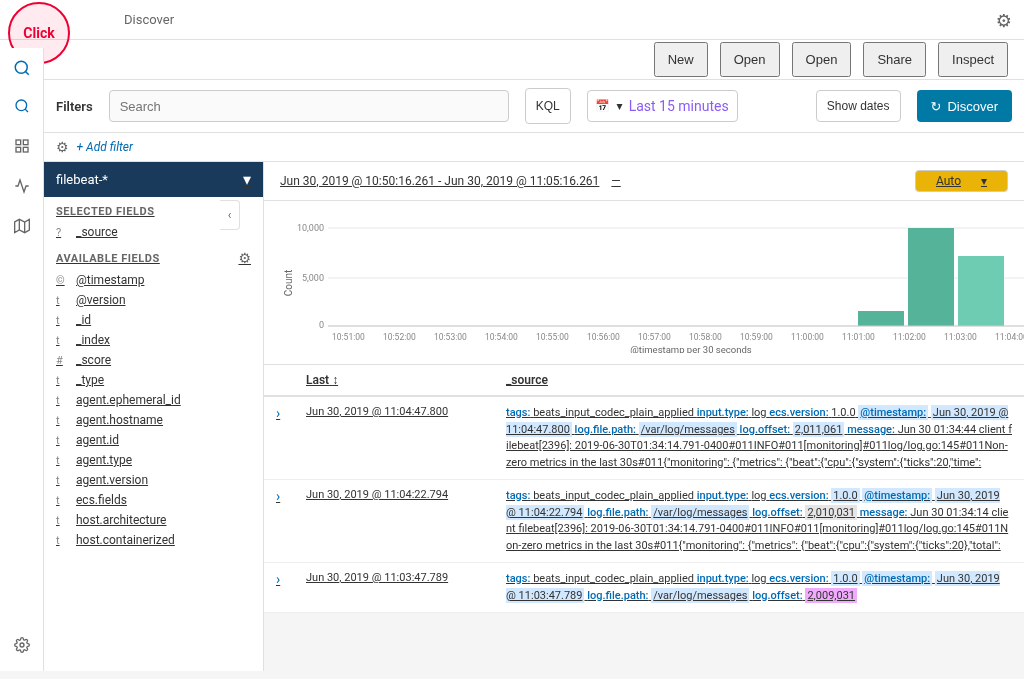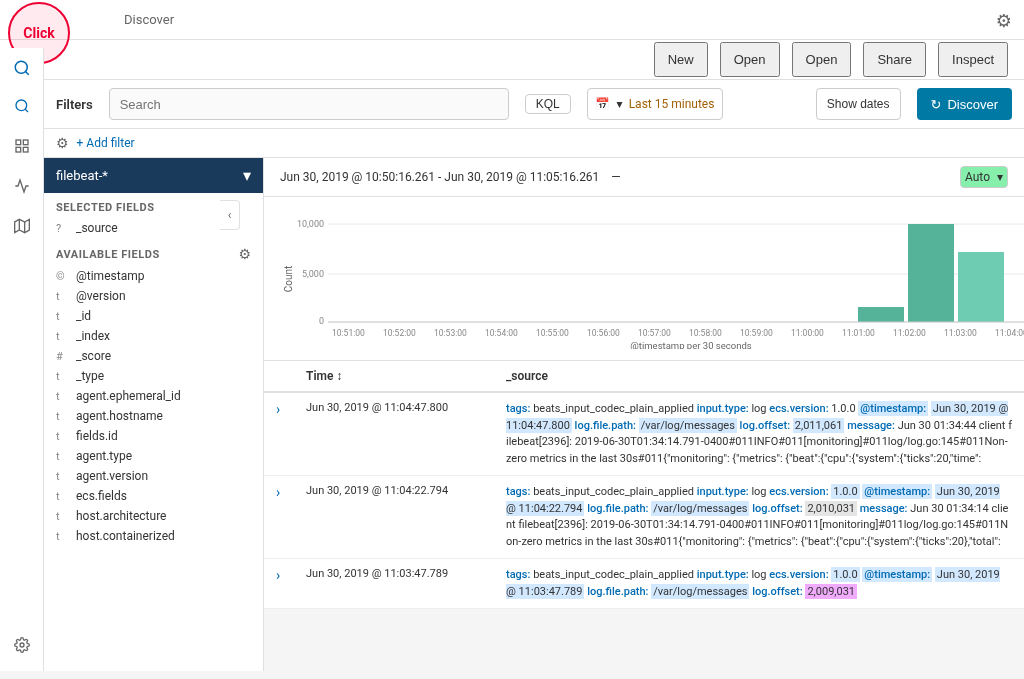--- a/index.html
+++ b/index.html
@@ -25,51 +25,51 @@
     .icon-bar-item { width: 36px; height: 36px; display: flex; align-items: center; justify-content: center; border-radius: 4px; cursor: pointer; color: #666; font-size: 16px; }
     .icon-bar-item.active { color: #006BB4; }
 
     
     .content-area { flex: 1; display: flex; flex-direction: column; overflow: hidden; }
 
     
     .filter-bar { background: #fff; border-bottom: 1px solid #e0e0e0; padding: 8px 12px; display: flex; align-items: center; gap: 16px; }
     .filters-label { font-size: 13px; font-weight: 600; color: #333; }
     .search-input { flex: 1; max-width: 400px; height: 32px; border: 1px solid #ccc; border-radius: 4px; padding: 0 10px; font-size: 13px; background: #fafafa; }
-    .kql-btn { height: 20px; padding: 0 10px; border: 1px solid #ccc; border-radius: 4px; background: #fff; font-size: 12px; cursor: pointer; color: #333; }
+    .kql-btn { height: 36px; padding: 0 10px; border: 1px solid #ccc; border-radius: 4px; background: #fff; font-size: 12px; cursor: pointer; color: #333; }
     .time-picker { height: 32px; display: flex; align-items: center; border: 1px solid #ccc; border-radius: 4px; padding: 0 8px; background: #fff; gap: 6px; cursor: pointer; font-size: 12px; }
-    .time-text { font-size: 12px; color: #a16207; }
+    .time-text { font-size: 14px; color: #8b5cf6; }
     .show-dates-btn { height: 32px; padding: 0 10px; border: 1px solid #ccc; border-radius: 4px; background: #fff; font-size: 12px; cursor: pointer; color: #333; margin-left: auto; }
     .refresh-btn { height: 32px; padding: 0 14px; border: none; border-radius: 4px; background: #0079a5; color: #fff; font-size: 13px; cursor: pointer; display: flex; align-items: center; gap: 6px; font-weight: 500; }
 
     
     .add-filter-bar { background: #fff; border-bottom: 1px solid #e0e0e0; padding: 6px 12px; display: flex; align-items: center; gap: 8px; }
     .settings-small { color: #666; font-size: 14px; cursor: pointer; }
-    .add-filter-link { color: #006BB4; font-size: 12px; cursor: pointer; }
-
-    
-    .discovery-layout { flex: 1; display: flex; overflow: hidden; }
+    .add-filter-link { color: #006BB4; font-size: 12px; cursor: pointer; font-style: italic; }
+
+    
+    .discovery-layout { flex: 1; display: flex; overflow: hidden; text-decoration: underline; }
 
     
     .sidebar { width: 220px; background: #fff; border-right: 1px solid #e0e0e0; overflow-y: auto; flex-shrink: 0; }
     .index-pattern { background: #1a3a5c; color: #fff; padding: 8px 12px; font-size: 13px; display: flex; align-items: center; justify-content: space-between; }
     .index-chevron { font-size: 16px; cursor: pointer; }
     .sidebar-section-title { padding: 8px 12px 4px; font-size: 11px; font-weight: 700; color: #666; text-transform: uppercase; letter-spacing: 0.05em; }
     .sidebar-field { display: flex; align-items: center; padding: 3px 12px; font-size: 12px; color: #333; cursor: pointer; }
     .field-type { width: 14px; color: #888; font-size: 11px; margin-right: 6px; flex-shrink: 0; }
     .field-name { font-size: 12px; }
     .available-header { display: flex; align-items: center; padding: 8px 12px 4px; justify-content: space-between; }
     .available-title { font-size: 11px; font-weight: 700; color: #666; text-transform: uppercase; letter-spacing: 0.05em; }
     .available-settings { color: #666; font-size: 14px; cursor: pointer; }
 
     
     .chart-area { flex: 1; overflow-y: auto; overflow-x: hidden; }
     .chart-header { display: flex; align-items: center; padding: 8px 16px; border-bottom: 1px solid #e0e0e0; background: #fff; font-size: 12px; color: #333; gap: 8px; }
     .chart-time-range { font-size: 12px; }
-    .auto-dropdown { display: flex; align-items: center; gap: 7px; border: 1px solid #ccc; border-radius: 4px; padding: 3px 4px; cursor: pointer; margin-left: auto; background: #86efac; font-size: 12px; }
+    .auto-dropdown { display: flex; align-items: center; gap: 20px; border: 1px solid #ccc; border-radius: 4px; padding: 3px 20px; cursor: pointer; margin-left: auto; background: #eab308; font-size: 12px; }
 
     
     .chart-container { background: #fff; padding: 12px 16px 8px; border-bottom: 1px solid #e0e0e0; }
 
     
     .results-table { background: #fff; }
     .table-header { display: grid; grid-template-columns: 30px 200px 1fr; padding: 8px 12px; border-bottom: 2px solid #e0e0e0; font-weight: 600; font-size: 12px; color: #333; }
     .table-row-container { border-bottom: 1px solid #eee; }
     .table-row { display: grid; grid-template-columns: 30px 200px 1fr; padding: 8px 12px; align-items: start; cursor: pointer; }
     .row-expand { color: #006BB4; cursor: pointer; font-size: 14px; }
@@ -223,21 +223,21 @@
         <div class="sidebar-field">
           <span class="field-type">t</span>
           <span class="field-name">agent.ephemeral_id</span>
         </div>
         <div class="sidebar-field">
           <span class="field-type">t</span>
           <span class="field-name">agent.hostname</span>
         </div>
         <div class="sidebar-field">
           <span class="field-type">t</span>
-          <span class="field-name">fields.id</span>
+          <span class="field-name">agent.id</span>
         </div>
         <div class="sidebar-field">
           <span class="field-type">t</span>
           <span class="field-name">agent.type</span>
         </div>
         <div class="sidebar-field">
           <span class="field-type">t</span>
           <span class="field-name">agent.version</span>
         </div>
         <div class="sidebar-field">
@@ -302,21 +302,21 @@
             <text x="715" y="127" font-size="8.5" fill="#888">11:04:00</text>
 
             <text x="411" y="140" font-size="9.5" fill="#666" text-anchor="middle">@timestamp per 30 seconds</text>
           </svg>
         </div>
 
         <div class="results-table">
           <div class="table-header">
             <div></div>
             <div>
-              <span>Time</span>
+              <span>Last</span>
               <span style="cursor:pointer;">↕</span>
             </div>
             <div>_source</div>
           </div>
 
           <div class="table-row-container">
             <div class="table-row">
               <div class="row-expand">›</div>
               <div class="row-time">Jun 30, 2019 @ 11:04:47.800</div>
               <div class="row-source">

